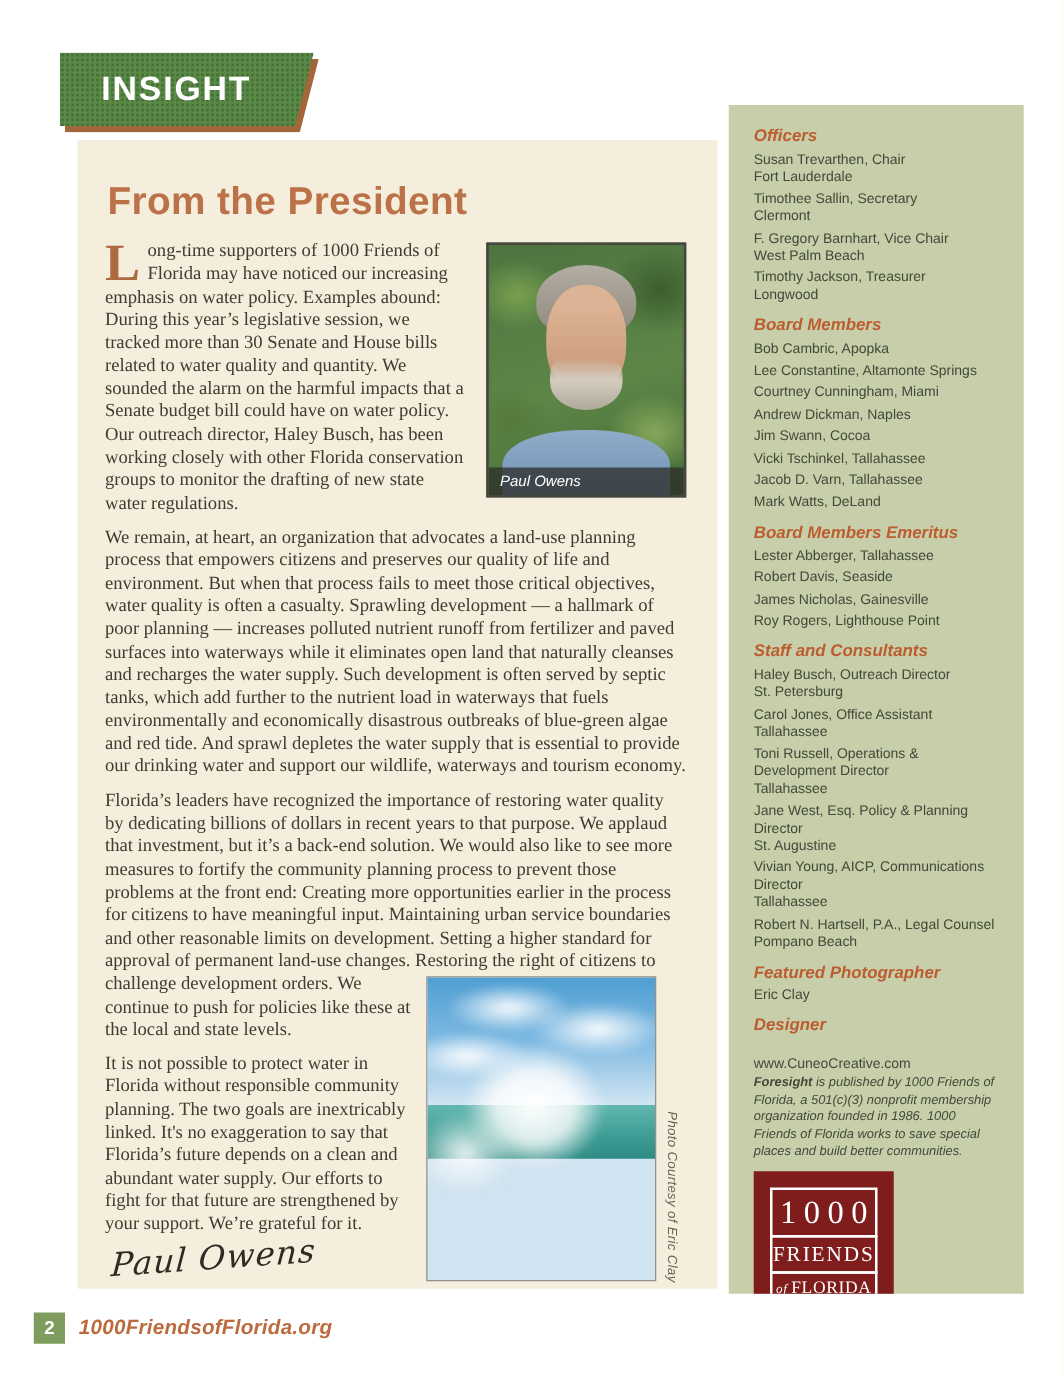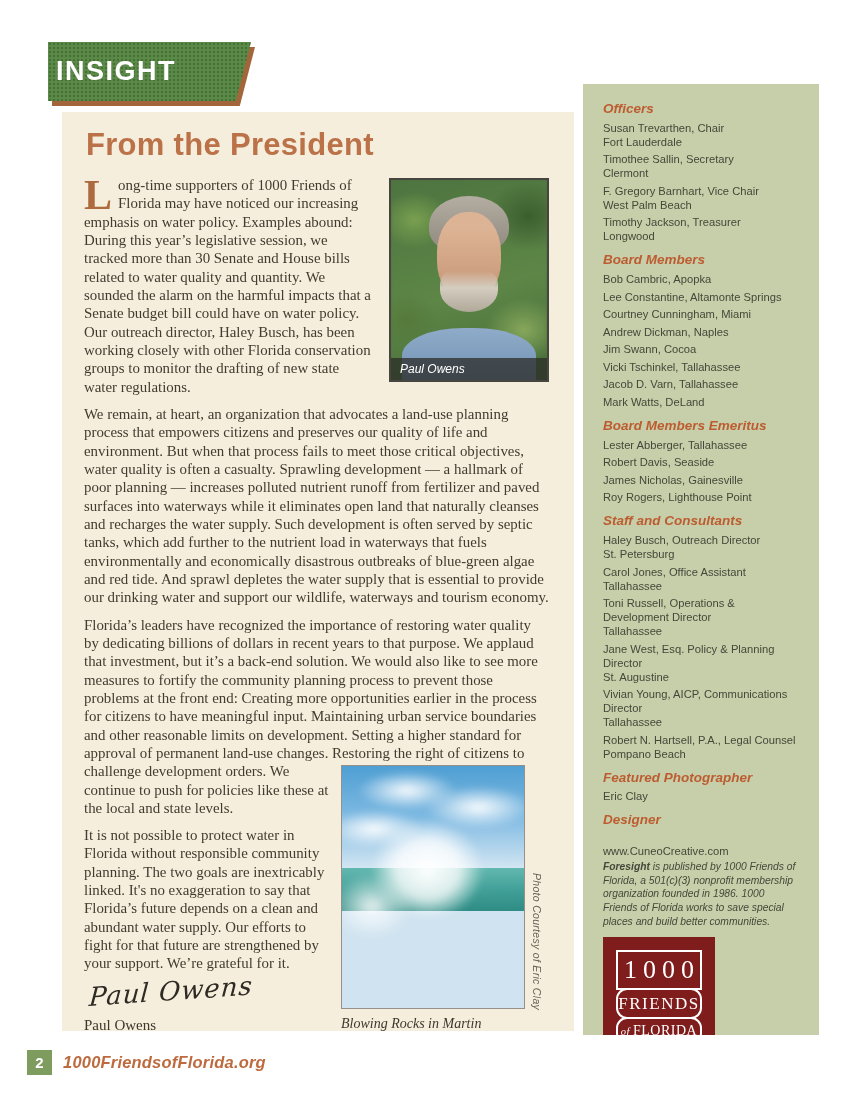--- a/index.html
+++ b/index.html
@@ -9,27 +9,27 @@
   }
 
   
   .banner{position:absolute;left:48px;top:42px;width:203px;height:59px;z-index:5;}
   .banner-shadow{position:absolute;inset:0;transform:translate(4px,5px);background:#a3663a;
     clip-path:polygon(0 0,100% 0,92.5% 100%,0 100%);}
   .banner-face{position:absolute;inset:0;background-color:#5b8948;
     background-image:radial-gradient(rgba(16,56,16,.3) 1px,transparent 1.4px);
     background-size:4px 4px;clip-path:polygon(0 0,100% 0,92.5% 100%,0 100%);}
   .banner-text{position:relative;color:#fff;font-weight:bold;font-size:27px;
-    letter-spacing:1.5px;line-height:59px;padding-left:8px;}
+    letter-spacing:1.5px;line-height:59px;padding-left:33px;}
 
   
   .main{position:absolute;left:62px;top:112px;width:512px;height:919px;background:#f5eedc;
     padding:15px 25px 0 22px;box-sizing:border-box;overflow:hidden;}
   .article-title{font-size:31px;font-weight:bold;color:#bb7248;letter-spacing:.3px;
-    margin:0 0 13px 2px;}
+    margin:16px 0 13px 2px;}
   .article p{font-family:"Liberation Serif",serif;font-size:14.9px;line-height:1.23;
     color:#423b30;margin:0 0 9px 0;}
   .p-cont{margin-top:0;}
   .dropcap{float:left;font-family:"Liberation Serif",serif;font-weight:bold;font-size:42px;
     line-height:.78;color:#ad6a3e;margin:3px 6px 0 0;}
 
   
   .fig1{float:right;width:160px;margin:2px 0 6px 14px;}
   .photo-frame1{position:relative;width:156px;height:200px;border:2px solid #46453f;
     overflow:hidden;background:#4e7440;}
@@ -99,21 +99,21 @@
   .sb-heading.first{margin-top:0;}
   .sb-entry{margin:0 0 3.5px;}
   .sb-role,.sb-city,.sb-city-inline{}
   .sb-url{margin-bottom:2px;margin-top:15px;}
   .sb-blurb{font-style:italic;font-size:10.3px;line-height:1.32;}
   .sb-blurb b{font-weight:bold;}
 
   .logo{width:112px;background:#7f1d1d;padding:13px;margin-top:9px;box-sizing:border-box;}
   .logo-row{border:2px solid #fff;text-align:center;color:#fff;
     font-family:"Liberation Serif",serif;}
-  .logo-row+.logo-row{margin-top:-2px;border-radius:11px;}
+  .logo-row+.logo-row{margin-top:-2px;}
   .logo-1000{font-size:26px;letter-spacing:6px;padding:2px 0 1px;text-indent:6px;}
   .logo-friends{font-size:17px;letter-spacing:1.5px;padding:3px 0;}
   .logo-florida{font-size:14px;letter-spacing:.5px;padding:3px 0;}
   .logo-of{font-style:italic;font-size:10.5px;margin-right:3px;}
 
   
   .pagenum{position:absolute;left:27px;top:1050px;width:25px;height:25px;background:#7e9c5e;
     color:#fff;font-weight:bold;font-size:15px;display:flex;align-items:center;justify-content:center;}
   .footer-url{position:absolute;left:63px;top:1053px;font-style:italic;font-weight:bold;
     color:#bd6b3e;font-size:16.5px;letter-spacing:.2px;}

